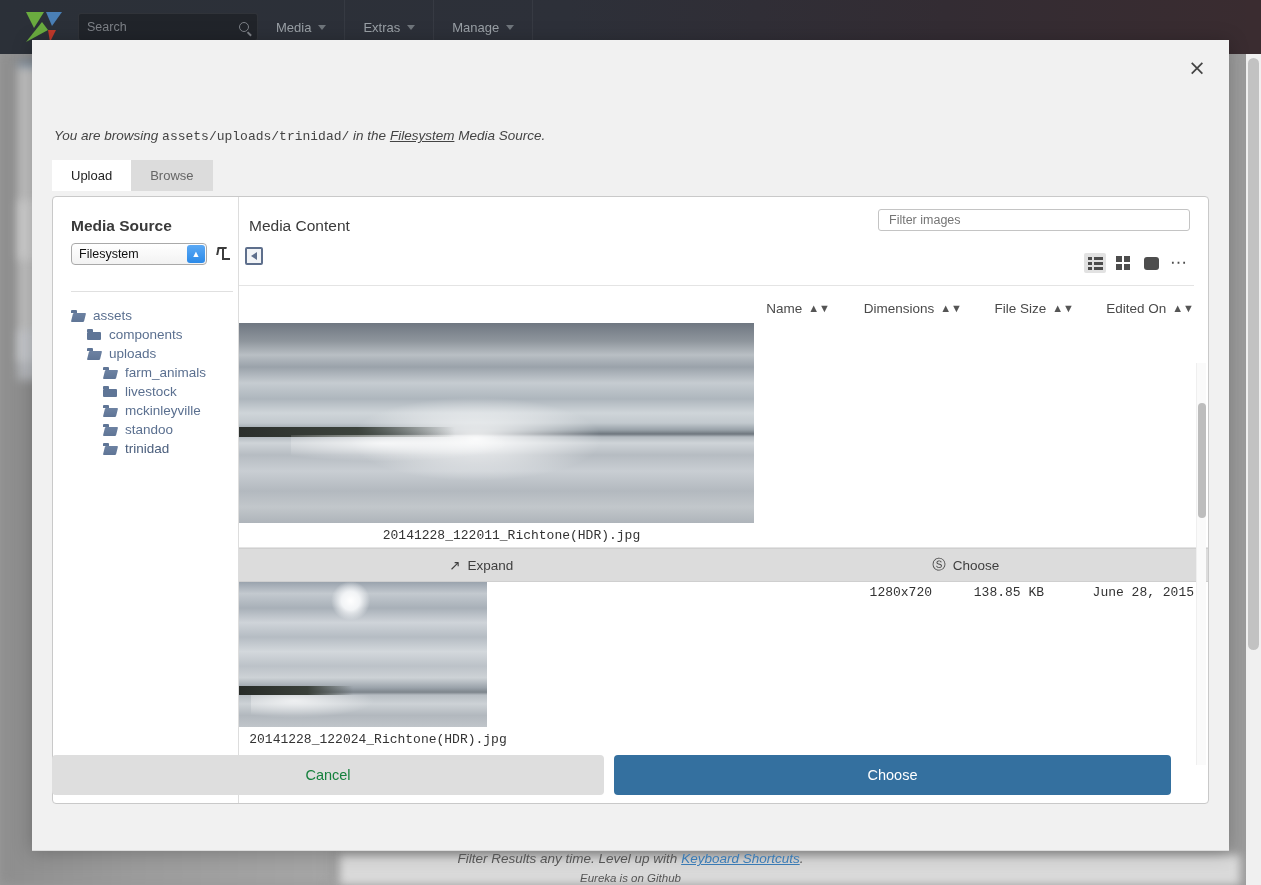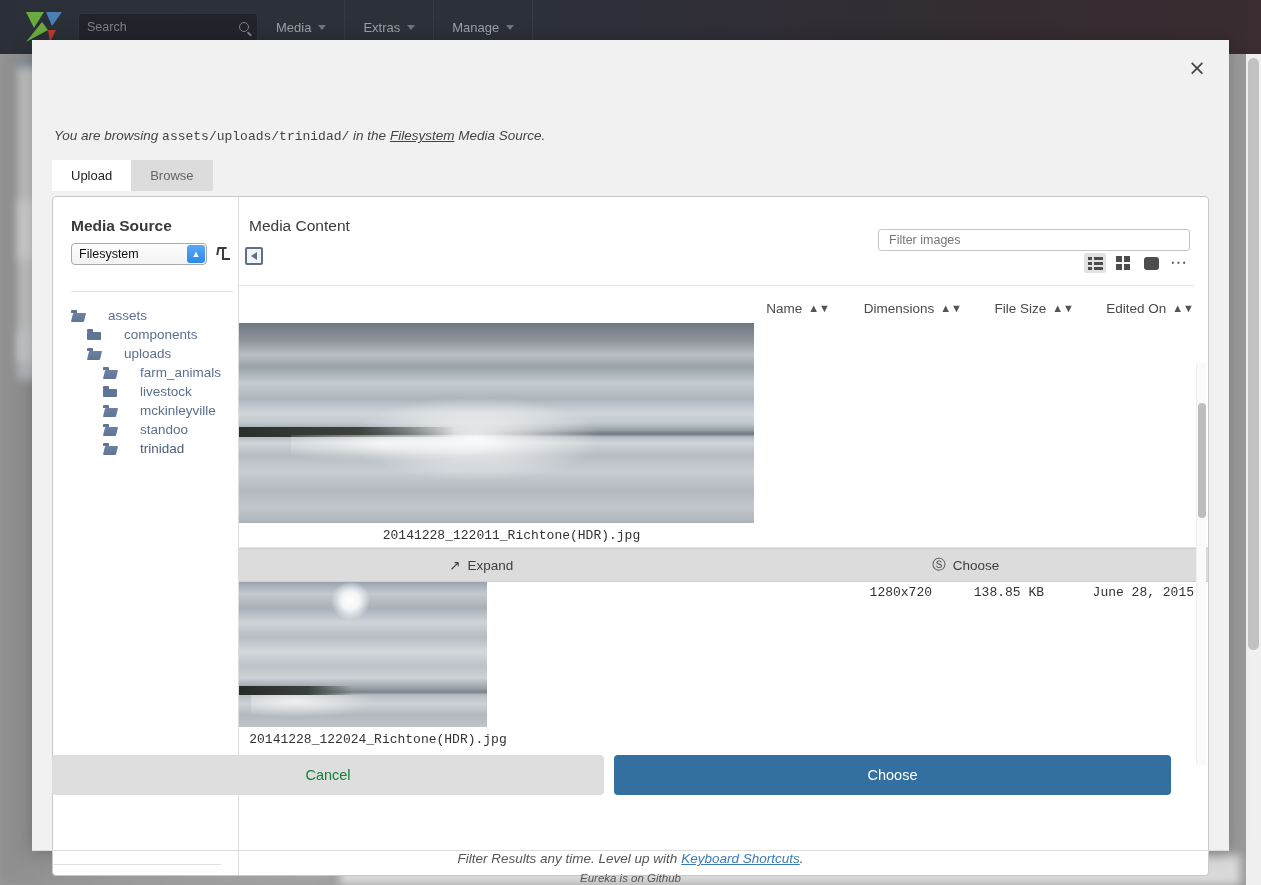--- a/index.html
+++ b/index.html
@@ -115,21 +115,21 @@
   #browsing a { color: #444; text-decoration: underline; }
 
   #tabs { position: absolute; left: 20px; top: 120px; display: flex; }
   .tab {
     padding: 8px 19px; font-size: 13px; color: #666; background: #dcdcdc;
     border: none; cursor: pointer;
   }
   .tab.active { background: #fff; color: #222; }
 
   #panel {
-    position: absolute; left: 20px; top: 156px; width: 1157px; height: 680px;
+    position: absolute; left: 20px; top: 156px; width: 1157px; height: 608px;
     background: #fff; border: 1px solid #c9c9c9; border-radius: 4px;
     display: flex; overflow: hidden;
   }
   
   #left-col { width: 186px; border-right: 1px solid #ddd; padding: 20px 0 0 18px; position: relative;}
   #left-col h3 { font-size: 15.5px; color: #3a3a3a; margin-bottom: 8px; }
   .ms-row { display: flex; align-items: center; gap: 9px; }
   .ms-select {
     width: 136px; height: 22px; border: 1px solid #a9a9a9; border-radius: 4px;
     background: linear-gradient(#fff,#f2f2f2); display:flex; align-items:center;
@@ -146,21 +146,21 @@
   }
   .up-icon::after {
     content:''; position:absolute; left:1px; top:1px; width:7px; height:6px;
     border-top: 2px solid #3c3c3c; border-left: 2px solid #3c3c3c; transform: skewX(-12deg);
   }
   .up-icon i {
     position:absolute; left:6px; bottom:2px; width:8px; height:2px; background:#3c3c3c;
   }
   #tree-sep { margin: 26px 0 0 0; width: 162px; height:1px; background:#e0e0e0; }
   #tree { margin-top: 14px; font-size: 13.5px; }
-  .tree-item { display:flex; align-items:center; gap:23px; padding: 2px 0; color:#5b7090; cursor:pointer;}
+  .tree-item { display:flex; align-items:center; gap:8px; padding: 2px 0; color:#5b7090; cursor:pointer;}
   .tree-item.sel { font-weight: normal; color:#4a5e7c; }
   .folder {
     width: 14px; height: 11px; position: relative; flex: none;
   }
   .folder::before {
     content:''; position:absolute; left:0; top:0; width:6px; height:3px;
     background:#5f7596; border-radius:1px 1px 0 0;
   }
   .folder::after {
     content:''; position:absolute; left:0; top:2.5px; width:14px; height:8.5px;
@@ -178,21 +178,21 @@
   #collapse-btn {
     margin: 12px 0 0 6px; width: 18px; height: 18px; border: 2px solid #5e6f8c;
     border-radius: 2px; display:flex; align-items:center; justify-content:center;
     background:#f2f4f7; cursor:pointer;
   }
   #collapse-btn .tri {
     width:0;height:0;border-top:4px solid transparent;border-bottom:4px solid transparent;
     border-right: 6px solid #5e6f8c;
   }
   #filter-input {
-    position: absolute; right: 18px; top: 32px; width: 312px; height: 22px;
+    position: absolute; right: 18px; top: 12px; width: 312px; height: 22px;
     border: 1px solid #c4c4c4; border-radius: 3px; background:#fff;
     font-size: 12.5px; color:#999; padding-left: 10px; font-family:"Liberation Sans",sans-serif;
   }
   #view-toggle {
     position: absolute; right: 18px; top: 56px; display:flex; align-items:center; gap: 6px;
   }
   .vt { width: 22px; height: 20px; display:flex;align-items:center;justify-content:center; cursor:pointer;border-radius:2px;}
   .vt.active { background:#e2e2e2; }
   .vt-list { display:grid; grid-template-columns: 4px 9px; grid-auto-rows:3px; gap:2px 2px;}
   .vt-list i { background:#4d4d4d; display:block; width:100%; height:100%;}

